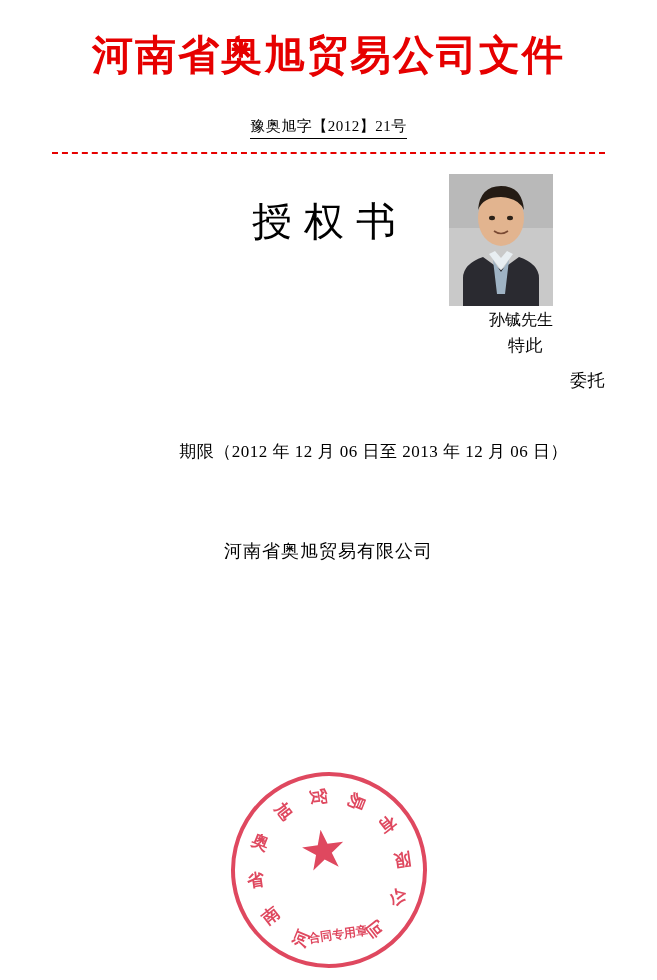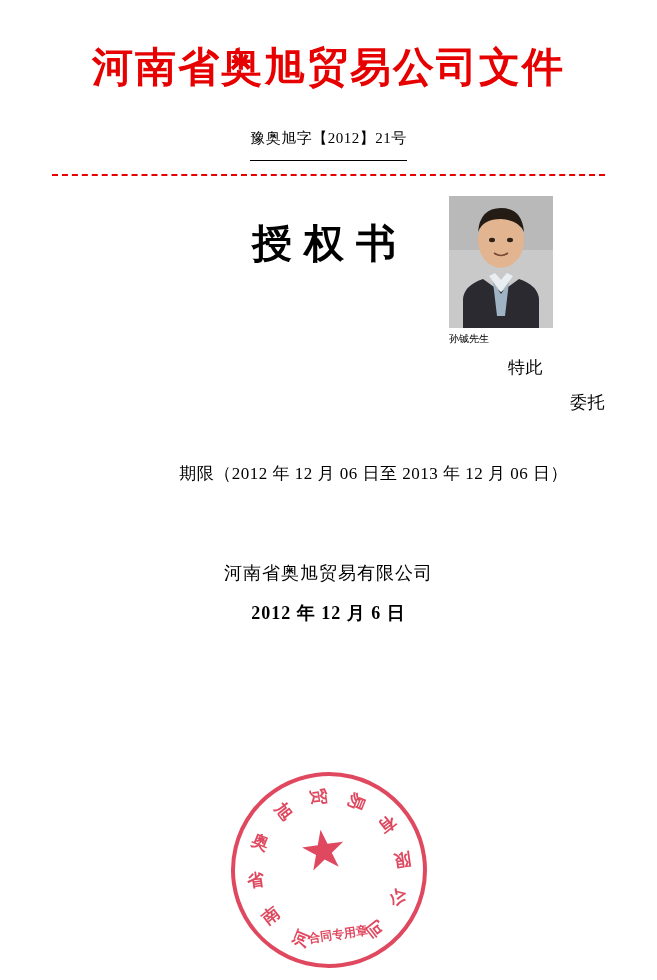--- a/index.html
+++ b/index.html
@@ -25,72 +25,72 @@
 
   
   .doc-title {
     text-align: center;
     color: #e60000;
     font-family: "DejaVu Serif", "Liberation Serif", serif;
     font-weight: bold;
     font-size: 41px;
     letter-spacing: 2px;
     margin: 0;
-    padding-top: 44px;
+    padding-top: 32px;
     line-height: 1.15;
     white-space: nowrap;
   }
   .doc-number-wrap {
     text-align: center;
     margin-top: 38px;
   }
   .doc-number {
     display: inline-block;
     font-size: 15px;
     letter-spacing: 0.5px;
     border-bottom: 1px solid #000;
-    padding-bottom: 12px;
+    padding-bottom: 2px;
   }
   .red-rule {
     margin-top: 13px;
     height: 2px;
     border-top: 2px dashed #e60000;
     width: 100%;
   }
 
   
   .title-row {
     position: relative;
     height: 160px;
   }
   .auth-title {
     position: absolute;
     left: 200px;
     top: 38px;
     font-size: 40px;
-    font-weight: bold;
+    font-weight: normal;
     letter-spacing: 12px;
     font-family: "DejaVu Serif", "Liberation Serif", serif;
   }
   .photo-box {
     position: absolute;
     right: 52px;
     top: 18px;
     width: 104px;
     height: 132px;
     overflow: hidden;
     background: #d8d8d8;
   }
   .photo-caption {
     position: absolute;
     right: 52px;
     top: 154px;
     width: 104px;
-    text-align: left;
-    font-size: 10px;
+    text-align: right;
+    font-size: 16px;
   }
 
   
   .body-text {
     margin-top: 10px;
     font-size: 17px;
     line-height: 2.15;
     text-align: justify;
     letter-spacing: 0.5px;
     text-indent: 2em;
@@ -235,21 +235,20 @@
 
 
   <div class="teci">特此</div>
 
   <div class="weituo">委托</div>
 
   <div class="term-line2">期限（2012 年 12 月 06 日至 2013 年 12 月 06 日）</div>
 
   <div class="sign-block">
     <div class="sign-company">河南省奥旭贸易有限公司</div>
-    <div class="sign-date">2012 年 12 月 6 日</div>
   </div>
 
   <div class="seal">
     <div class="seal-text" id="sealRing">
         <span style="transform: rotate(-150deg) translate(0px, -74px) rotate(90deg) translate(-50%, -50%);">河</span>
         <span style="transform: rotate(-120deg) translate(0px, -74px) rotate(90deg) translate(-50%, -50%);">南</span>
         <span style="transform: rotate(-90deg) translate(0px, -74px) rotate(90deg) translate(-50%, -50%);">省</span>
         <span style="transform: rotate(-60deg) translate(0px, -74px) rotate(90deg) translate(-50%, -50%);">奥</span>
         <span style="transform: rotate(-30deg) translate(0px, -74px) rotate(90deg) translate(-50%, -50%);">旭</span>
         <span style="transform: rotate(0deg) translate(0px, -74px) rotate(90deg) translate(-50%, -50%);">贸</span>

